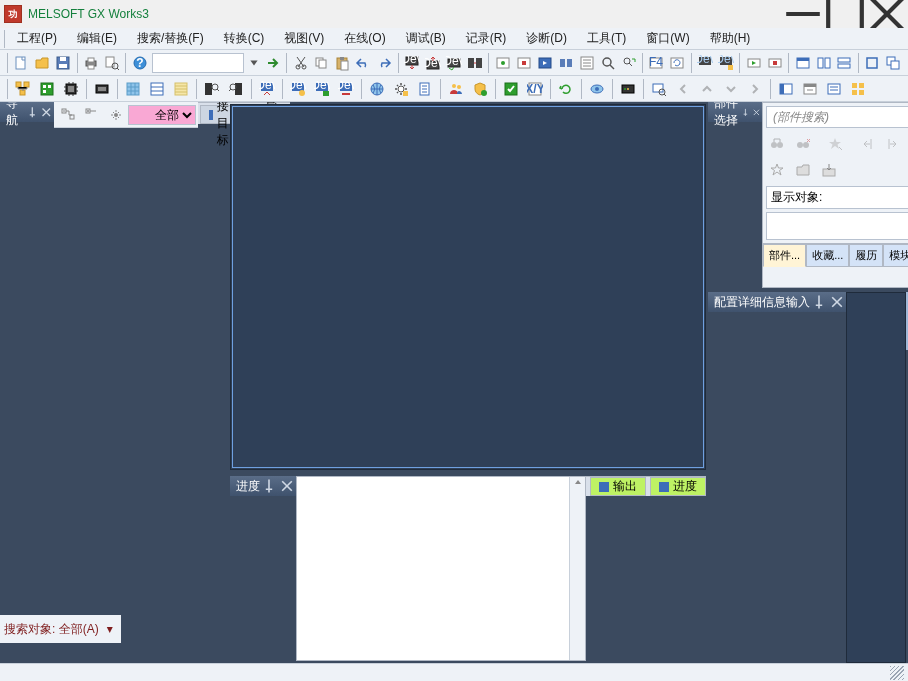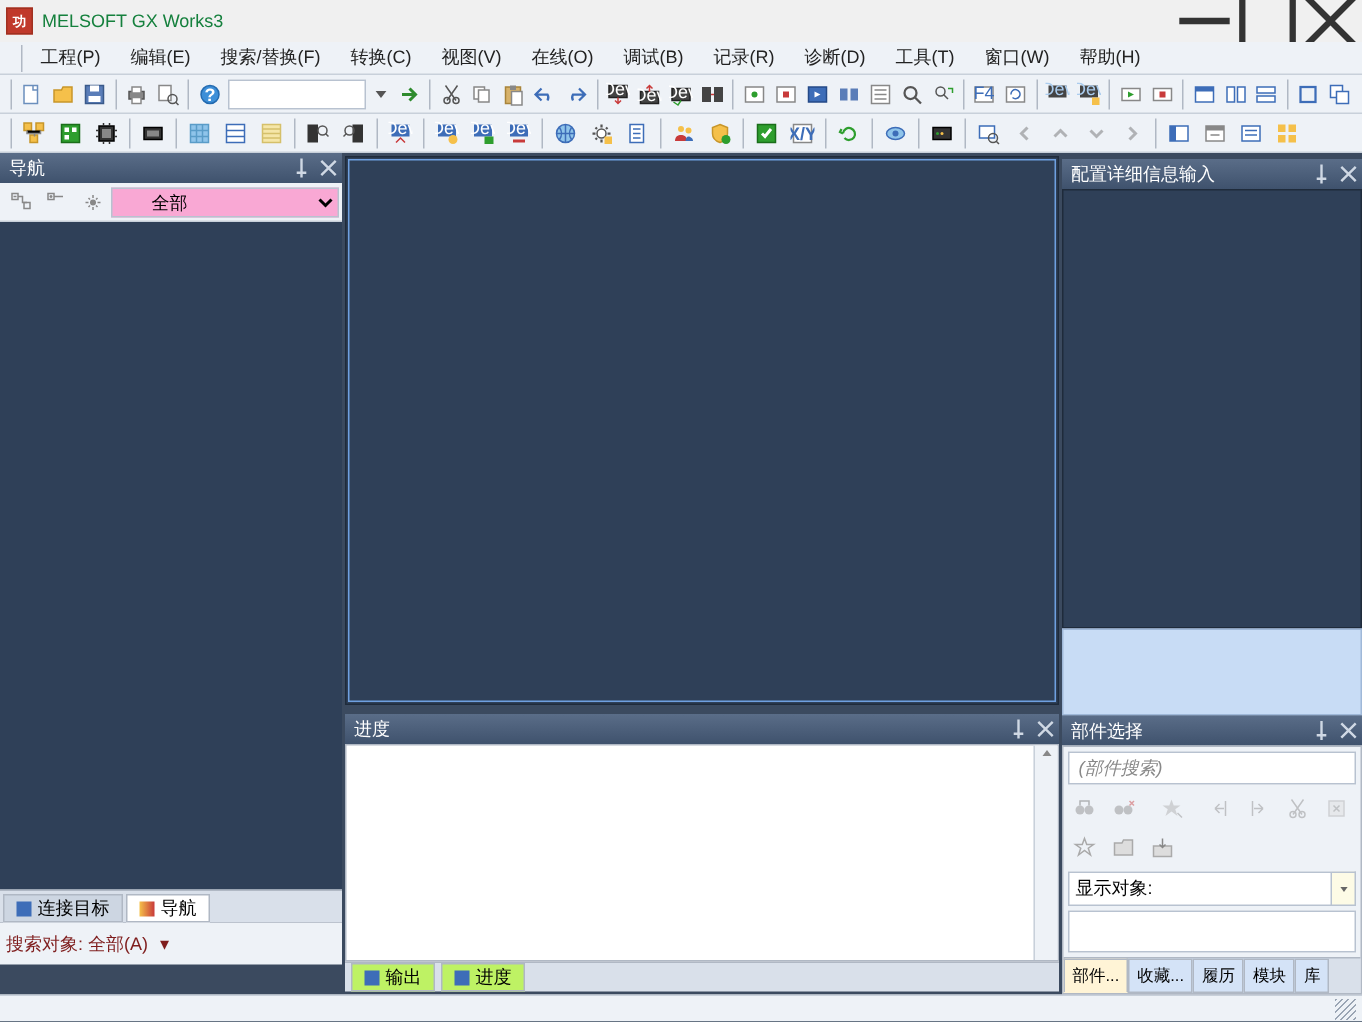--- a/index.html
+++ b/index.html
@@ -5,36 +5,36 @@
 * { box-sizing: border-box; margin: 0; padding: 0; font-family: "Microsoft YaHei", "SimSun", Arial, sans-serif; font-size: 12px; }
 body { width: 908px; height: 681px; background: #3b4a5f; overflow: hidden; display: flex; flex-direction: column; }
 
 
 .titlebar { height: 28px; background: #f0f0f0; display: flex; align-items: center; padding-left: 4px; }
 .titlebar .app-icon { width: 18px; height: 18px; background: #c0392b; border: 1px solid #a03020; margin-right: 6px; display:flex;align-items:center;justify-content:center;color:#fff;font-size:9px;font-weight:bold;}
 .titlebar .title { flex: 1; color: #15803d; }
 .titlebar .win-btn { width: 42px; height: 28px; display: flex; align-items: center; justify-content: center; color: #333; }
 
 
-.menubar { height: 22px; background: #eef2f7; border-bottom: 1px solid #c8d0da; display: flex; align-items: center; padding-left: 14px; }
+.menubar { height: 22px; background: #eef2f7; border-bottom: 1px solid #c8d0da; display: flex; align-items: center; padding-left: 4px; }
 .menubar .sep { width:1px;height:18px;background:#b0b8c4;margin:0 2px 0 0;}
 .menubar .mitem { padding: 2px 10px; color: #222; }
 
 
 .toolbar { background: #eef2f7; border-bottom: 1px solid #c8d0da; display: flex; align-items: center; padding: 2px 4px; height: 26px; }
 .toolbar .sep { width:1px;height:20px;background:#b0b8c4;margin:0 3px;}
 .tbtn { width: 22px; height: 22px; display: flex; align-items: center; justify-content: center; margin: 0 1px; border: 1px solid transparent; cursor:pointer;}
 .tbtn svg { width: 16px; height: 16px; }
 .tinput { height: 20px; border: 1px solid #b8c2d0; background: #fff; padding: 0 4px; margin: 0 2px; }
 
 
 .mainrow { flex: 1; display: flex; overflow: hidden; }
 
 
-.panel { display: flex; flex-direction: column; }
+.panel { display: flex; flex-direction: row; }
 .panel-hdr { height: 20px; background: linear-gradient(#5a6d88,#3f526d); color: #fff; display: flex; align-items: center; padding-left: 6px; font-size: 12px; }
 .panel-hdr .spacer { flex:1; }
 .panel-hdr .pbtn { width:16px;height:16px;display:flex;align-items:center;justify-content:center;color:#cfd8e4;margin:0 1px;cursor:pointer;}
 
 
 .leftcol { width: 228px; display:flex; flex-direction:column; }
 .nav-toolbar { height:26px; background:#eef2f7; display:flex; align-items:center; padding:2px; border-bottom:1px solid #c8d0da;}
 .nav-toolbar select { flex:1; height:20px; border:1px solid #b8c2d0; background:#f9a8d4;padding-left:22px; }
 .nav-tree { flex:1; background:#2f4058;}
 .nav-tabs { height:22px; background:#d9e0ea; display:flex; border-top:1px solid #b0b8c4;}
@@ -669,39 +669,20 @@
           </div>
         <div class="bot-tab">
             <span class="sw" style="background:#3d6db8"></span>
             <span>进度</span>
           </div>
       </div>
     </div>
   </div>
 
   <div class="rightcol">
-    <div class="panel" style="flex:1;margin-top:4px">
-      <div class="panel-hdr">
-        <span>配置详细信息输入</span>
-        <div class="spacer"></div>
-        <div class="pbtn">
-            <svg viewBox="0 0 10 10">
-              <path d="M5 1v6M3 7h4M5 7v2" stroke="currentColor"></path>
-            </svg>
-          </div>
-        <div class="pbtn">
-            <svg viewBox="0 0 10 10">
-              <path d="M2 2l6 6M8 2l-6 6" stroke="currentColor"></path>
-            </svg>
-          </div>
-      </div>
-      <div class="cfg-body" style="flex:1"></div>
-      <div class="cfg-lower" style="height:58px"></div>
-    </div>
-
     <div class="panel" style="height:186px">
       <div class="panel-hdr">
         <span>部件选择</span>
         <div class="spacer"></div>
         <div class="pbtn">
             <svg viewBox="0 0 10 10">
               <path d="M5 1v6M3 7h4M5 7v2" stroke="currentColor"></path>
             </svg>
           </div>
         <div class="pbtn">
@@ -790,18 +771,37 @@
         <div class="ps-text"></div>
         <div class="ps-tabs" id="ps-tabs">
             <div class="ps-tab active">部件...</div>
             <div class="ps-tab">收藏...</div>
             <div class="ps-tab">履历</div>
             <div class="ps-tab">模块</div>
             <div class="ps-tab">库</div>
           </div>
       </div>
     </div>
+
+    <div class="panel" style="flex:1;margin-top:4px">
+      <div class="panel-hdr">
+        <span>配置详细信息输入</span>
+        <div class="spacer"></div>
+        <div class="pbtn">
+            <svg viewBox="0 0 10 10">
+              <path d="M5 1v6M3 7h4M5 7v2" stroke="currentColor"></path>
+            </svg>
+          </div>
+        <div class="pbtn">
+            <svg viewBox="0 0 10 10">
+              <path d="M2 2l6 6M8 2l-6 6" stroke="currentColor"></path>
+            </svg>
+          </div>
+      </div>
+      <div class="cfg-body" style="flex:1"></div>
+      <div class="cfg-lower" style="height:58px"></div>
+    </div>
   </div>
 </div>
 
 <div class="statusbar">
   <div class="grip"></div>
 </div>
 
 </body></html>

